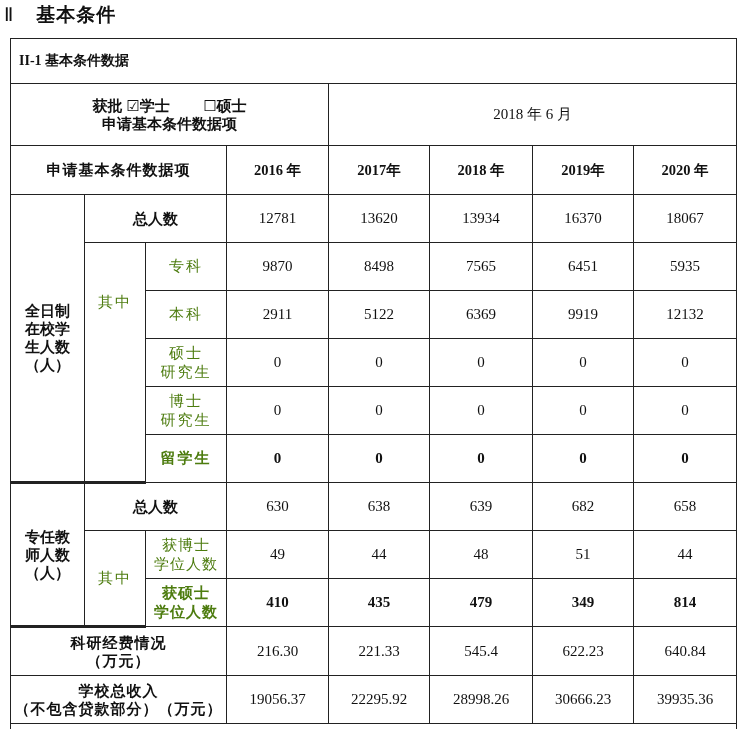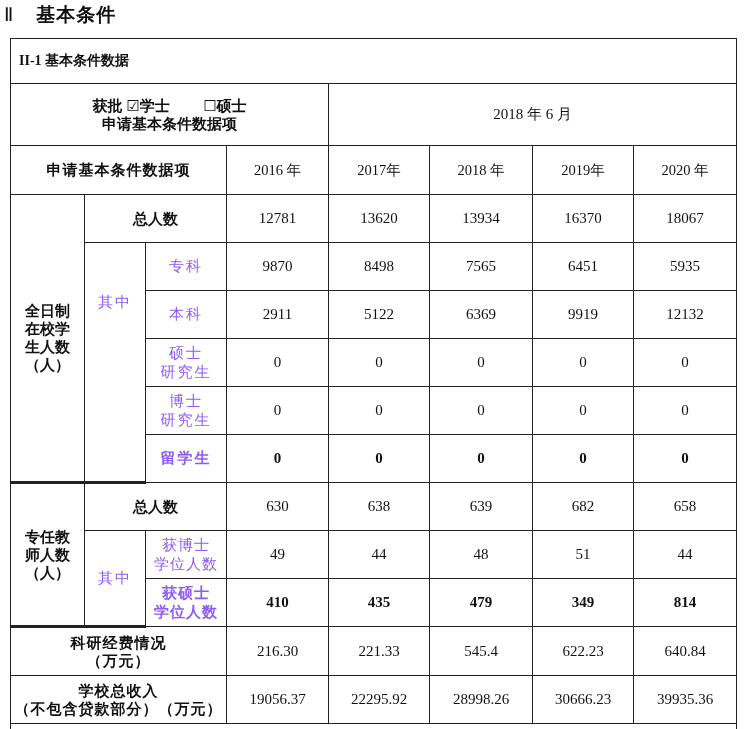--- a/index.html
+++ b/index.html
@@ -6,23 +6,23 @@
   body { width: 744px; height: 729px; position: relative; overflow: hidden;
          font-family: "DejaVu Serif", "Liberation Serif", serif; color: #111; }
   .title { position: absolute; top: 2px; left: 4px; width: 744px; text-align: left;
            font-size: 19px; font-weight: bold; letter-spacing: 1px; }
   .title .roman { display: inline-block; margin-right: 22px; font-family: "Liberation Serif", serif; font-weight: normal; }
   table.main { position: absolute; top: 38px; left: 10px; width: 726px; border-collapse: collapse;
                table-layout: fixed; }
   table.main td { border: 1.5px solid #222; text-align: center; vertical-align: middle; padding: 0;
                   font-size: 15px; font-family: "Liberation Serif", serif; }
   .lbl-bold { font-family: "DejaVu Sans", sans-serif; font-size: 13.5px; font-weight: bold; line-height: 18px; }
-  .lbl-light { font-family: "DejaVu Sans", sans-serif; font-size: 13px; color: #8b5cf6; line-height: 19px; letter-spacing: 2px; }
+  .lbl-light { font-family: "DejaVu Sans", sans-serif; font-size: 13px; color: #4d7c0f; line-height: 19px; letter-spacing: 2px; }
   .sec { text-align: left !important; padding-left: 8px !important; font-weight: bold; font-size: 14px !important; margin-top: 28px; }
-  .yr { font-weight: normal; font-size: 14.5px !important; }
+  .yr { font-weight: bold; font-size: 14.5px !important; }
   .thick-bottom td { border-bottom: 3px solid #222; font-weight: bold; }
   td.thick-b { border-bottom: 3px solid #222 !important; }
 </style>
 </head>
 <body>
 
 <div class="title">
   <span class="roman">Ⅱ</span><span>基本条件</span>
 </div>
 

